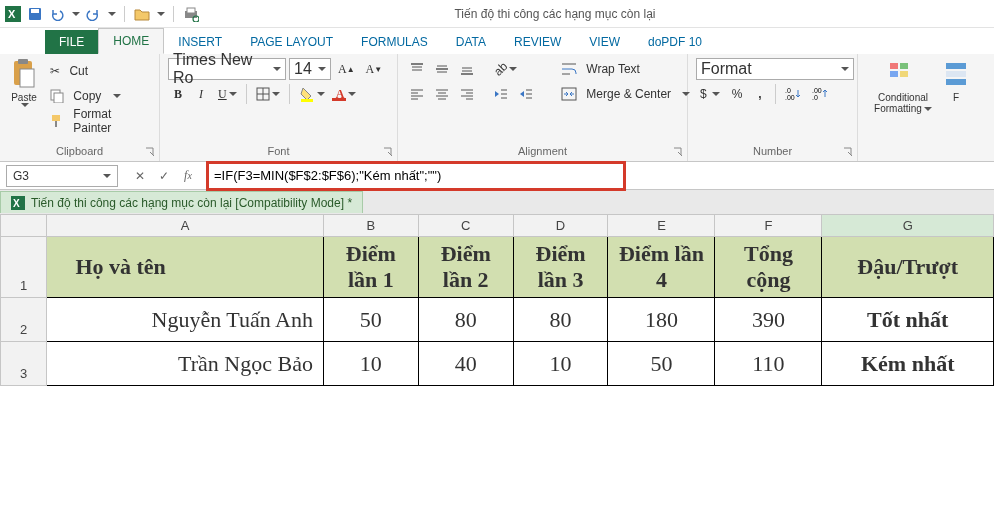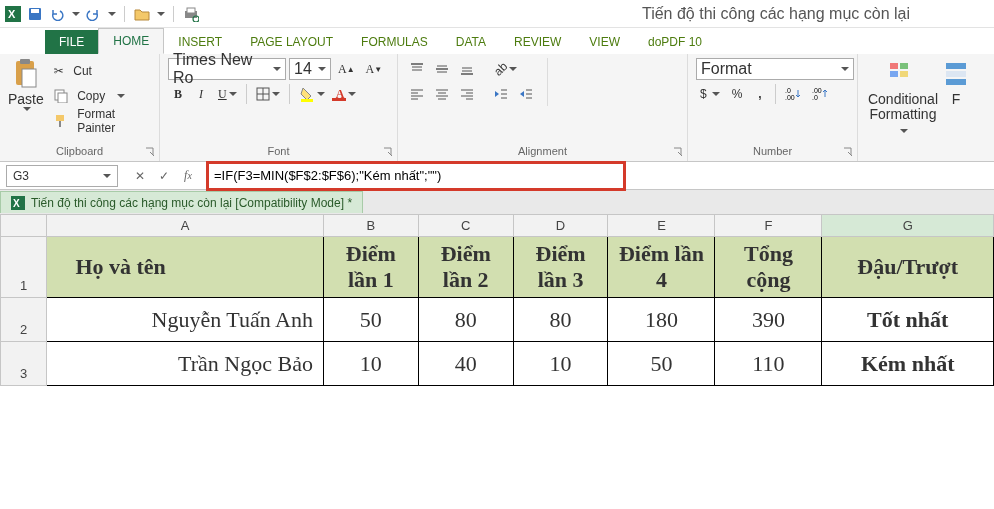--- a/index.html
+++ b/index.html
@@ -1,33 +1,33 @@
 <!DOCTYPE html>
 <html><head>
 <meta charset="utf-8">
 <style>
   * { box-sizing: border-box; margin: 0; padding: 0; }
   body { font-family: "Segoe UI", Tahoma, sans-serif; font-size: 12px; background: #fff; width: 994px; height: 509px; overflow: hidden; color: #333; }
   .titlebar { height: 28px; background: #fff; display: flex; align-items: center; padding: 0 4px; border-bottom: 1px solid #e3e3e3; }
   .qat { display: flex; align-items: center; gap: 4px; }
   .qat-item { width: 18px; height: 18px; display: flex; align-items: center; justify-content: center; cursor: pointer; }
   .qat-sep { width: 1px; height: 16px; background: #ccc; margin: 0 4px; }
-  .title-text { flex: 1; text-align: right; color: #555; font-size: 16px; padding-right: 80px; }
+  .title-text { flex: 1; text-align: center; color: #555; font-size: 12px; padding-right: 80px; }
   .tabs { height: 26px; display: flex; align-items: flex-end; background: #fff; }
-  .tab { padding: 5px 14px; font-size: 12px; color: #4d7c0f; cursor: pointer; }
+  .tab { padding: 5px 14px; font-size: 12px; color: #0369a1; cursor: pointer; }
   .tab.file { background: #217346; color: #fff; margin-left: 45px; }
   .tab.active { border: 1px solid #c6c6c6; border-bottom: 1px solid #f5f5f5; background: #f5f5f5; color: #217346; }
   .ribbon { height: 108px; background: #f5f5f5; border-bottom: 1px solid #c6c6c6; display: flex; }
   .group { border-right: 1px solid #dcdcdc; padding: 4px 8px 2px 8px; display: flex; flex-direction: column; justify-content: space-between; position: relative; }
   .group-body { display: flex; align-items: flex-start; gap: 6px; flex: 1; }
   .group-label { text-align: center; font-size: 11px; color: #666; padding: 2px 0; position: relative; }
   .dlglauncher { position: absolute; right: 4px; bottom: 4px; width: 10px; height: 10px; }
   .bigbtn { display: flex; flex-direction: column; align-items: center; width: 42px; cursor: pointer; }
   .bigbtn .ic { width: 32px; height: 32px; display: flex; align-items: center; justify-content: center; margin-bottom: 2px; }
-  .bigbtn .lbl { font-size: 14px; text-align: center; line-height: 1.1; }
+  .bigbtn .lbl { font-size: 10px; text-align: center; line-height: 1.1; }
   .col { display: flex; flex-direction: column; gap: 3px; }
   .row { display: flex; align-items: center; gap: 3px; }
   .sbtn { min-width: 20px; height: 22px; border: 1px solid transparent; display: flex; align-items: center; justify-content: center; padding: 0 3px; cursor: pointer; font-size: 12px; }
   .combo { height: 22px; border: 1px solid #ababab; background: #fff; display: flex; align-items: center; padding: 0 4px; font-size: 16px; }
   .combo .dd { margin-left: auto; }
   .fbar { height: 28px; display: flex; align-items: center; border-bottom: 1px solid #c6c6c6; background: #fff; }
   .namebox { width: 112px; height: 22px; border: 1px solid #ababab; margin: 0 6px; display: flex; align-items: center; padding: 0 6px; background: #fff; gap: 30px; }
   .fx-btns { display: flex; align-items: center; gap: 0; margin-left: 4px; }
   .fx-btn { width: 24px; height: 22px; display: flex; align-items: center; justify-content: center; color: #666; cursor: pointer; }
   .fbox-wrap { flex: 1; display: flex; align-items: center; position: relative; margin-left: 6px; }
@@ -272,20 +272,33 @@
               <svg width="14" height="14">
                 <path d="M1 7 L5 4 L5 10 Z" fill="#3a76c4"></path>
                 <line x1="7" y1="3" x2="13" y2="3" stroke="#555"></line>
                 <line x1="7" y1="7" x2="13" y2="7" stroke="#555"></line>
                 <line x1="7" y1="11" x2="13" y2="11" stroke="#555"></line>
               </svg>
             </div>
         </div>
       </div>
       <div style="width:1px;height:48px;background:#dcdcdc;margin:0 4px"></div>
+      <div class="col">
+        <div class="row sbtn" style="justify-content:flex-start;width:120px"><svg width="16" height="14">
+              <rect x="0" y="0" width="16" height="14" fill="none"></rect>
+              <line x1="1" y1="2" x2="15" y2="2" stroke="#555"></line>
+              <path d="M1 7 L11 7 Q15 7 15 11 L15 12" stroke="#3a76c4" fill="none"></path>
+              <line x1="1" y1="12" x2="9" y2="12" stroke="#555"></line>
+            </svg>&nbsp;<span>Wrap Text</span></div>
+        <div class="row sbtn" style="justify-content:flex-start;width:140px"><svg width="16" height="14">
+              <rect x="1" y="1" width="14" height="12" fill="none" stroke="#555"></rect>
+              <path d="M3 7 L7 7 M5 5 L7 7 L5 9" stroke="#3a76c4" fill="none"></path>
+              <path d="M13 7 L9 7 M11 5 L9 7 L11 9" stroke="#3a76c4" fill="none"></path>
+            </svg>&nbsp;<span>Merge &amp; Center</span>&nbsp;<span class="dd-caret"></span></div>
+      </div>
     </div>
     <div class="group-label">Alignment</div>
     <svg class="dlglauncher">
         <path d="M1 1 L8 1 L8 8 M5 5 L9 9" stroke="#888" fill="none"></path>
       </svg>
   </div>
 
   <div class="group" style="width:170px">
     <div class="group-body">
       <div class="col" style="width:100%">

